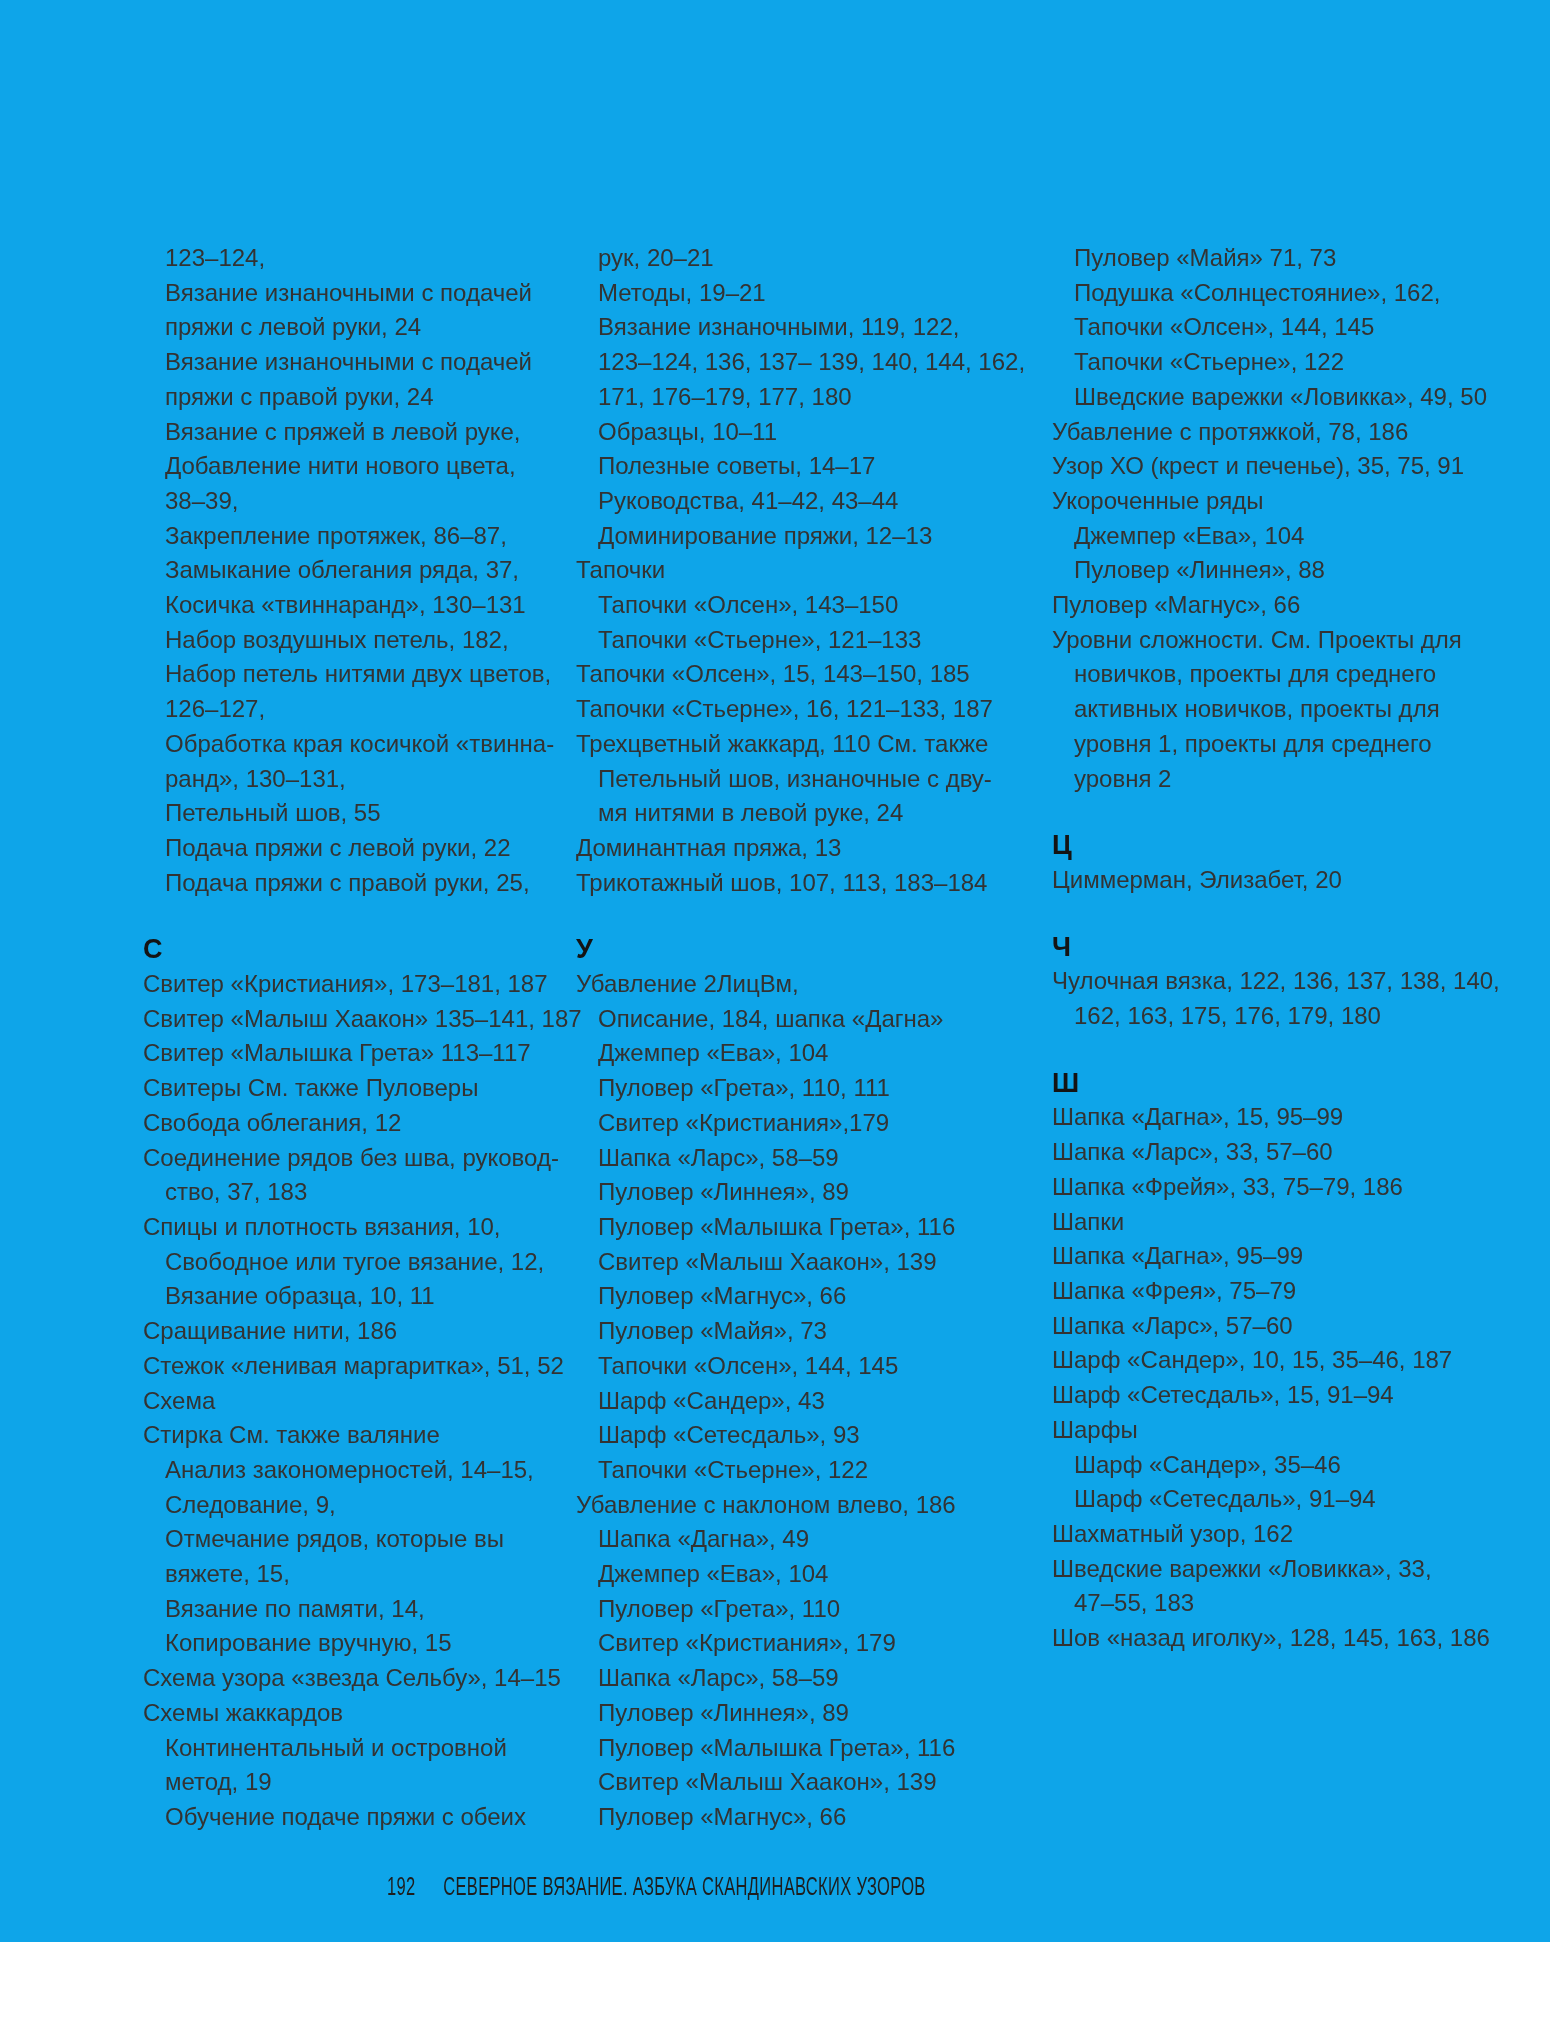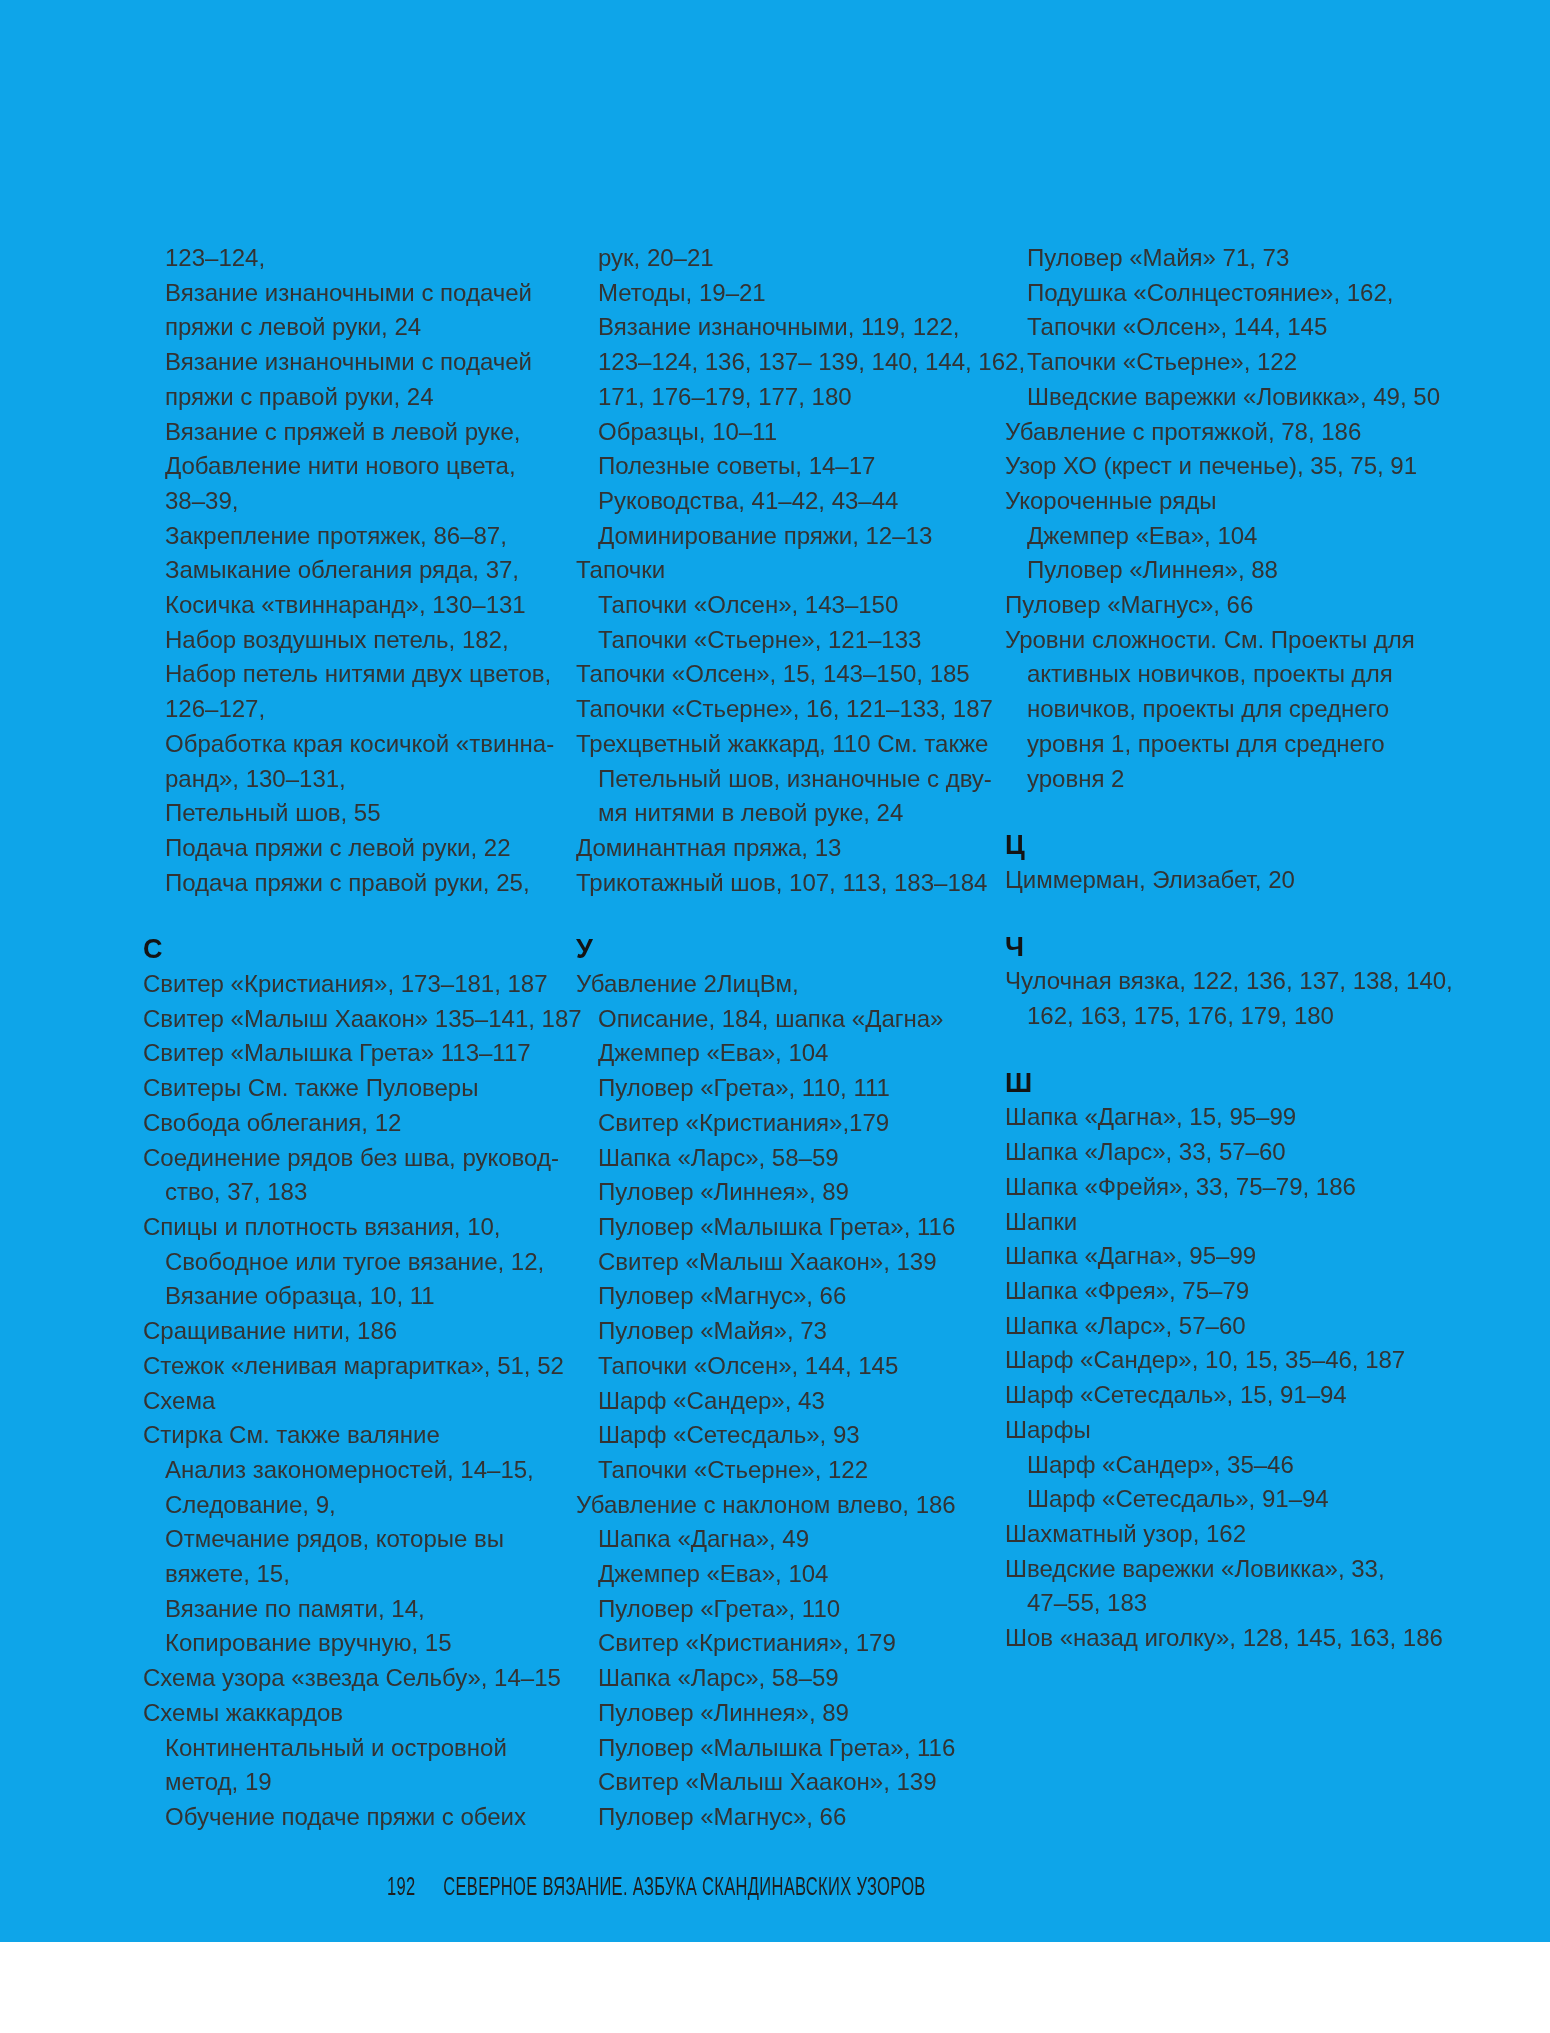--- a/index.html
+++ b/index.html
@@ -13,21 +13,21 @@
     overflow: hidden;
   }
   .col {
     position: absolute;
     top: 241px;
     font-size: 24px;
     line-height: 34.7px;
   }
   .col1 { left: 143px; width: 433px; }
   .col2 { left: 576px; width: 429px; }
-  .col3 { left: 1005px; width: 460px; }
+  .col3 { left: 1052px; width: 460px; }
   .entry-line {
     white-space: nowrap;
     color: #333333;
   }
   .entry-line.ind { padding-left: 22px; }
   .sec-heading {
     font-weight: bold;
     font-size: 27px;
     color: #141414;
     margin-top: 32px;
@@ -150,22 +150,22 @@
       <div class="entry-line ind">Тапочки «Олсен», 144, 145</div>
       <div class="entry-line ind">Тапочки «Стьерне», 122</div>
       <div class="entry-line ind">Шведские варежки «Ловикка», 49, 50</div>
       <div class="entry-line">Убавление с протяжкой, 78, 186</div>
       <div class="entry-line">Узор ХО (крест и печенье), 35, 75, 91</div>
       <div class="entry-line">Укороченные ряды</div>
       <div class="entry-line ind">Джемпер «Ева», 104</div>
       <div class="entry-line ind">Пуловер «Линнея», 88</div>
       <div class="entry-line">Пуловер «Магнус», 66</div>
       <div class="entry-line">Уровни сложности. См. Проекты для</div>
+      <div class="entry-line ind">новичков, проекты для среднего</div>
       <div class="entry-line ind">активных новичков, проекты для</div>
-      <div class="entry-line ind">новичков, проекты для среднего</div>
       <div class="entry-line ind">уровня 1, проекты для среднего</div>
       <div class="entry-line ind">уровня 2</div>
       <div class="sec-heading">Ц</div>
       <div class="entry-line">Циммерман, Элизабет, 20</div>
       <div class="sec-heading">Ч</div>
       <div class="entry-line">Чулочная вязка, 122, 136, 137, 138, 140,</div>
       <div class="entry-line ind">162, 163, 175, 176, 179, 180</div>
       <div class="sec-heading">Ш</div>
       <div class="entry-line">Шапка «Дагна», 15, 95–99</div>
       <div class="entry-line">Шапка «Ларс», 33, 57–60</div>

